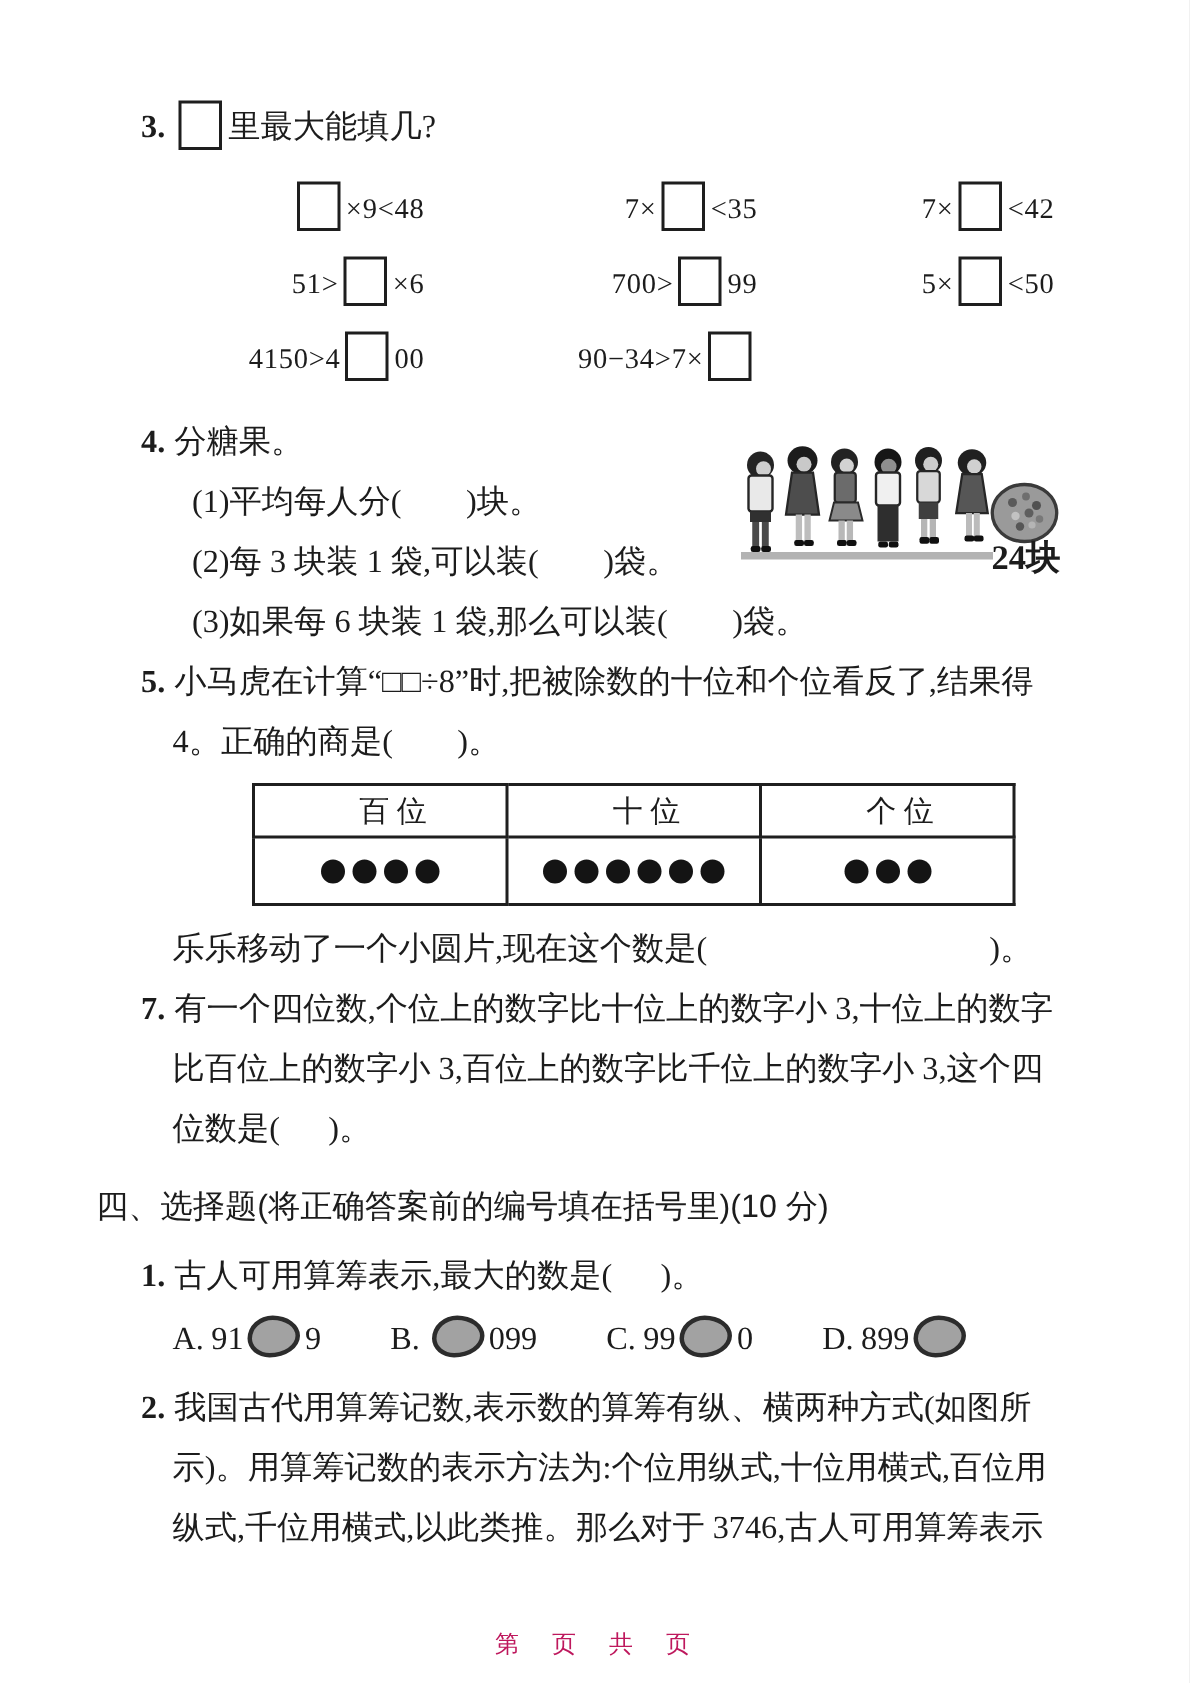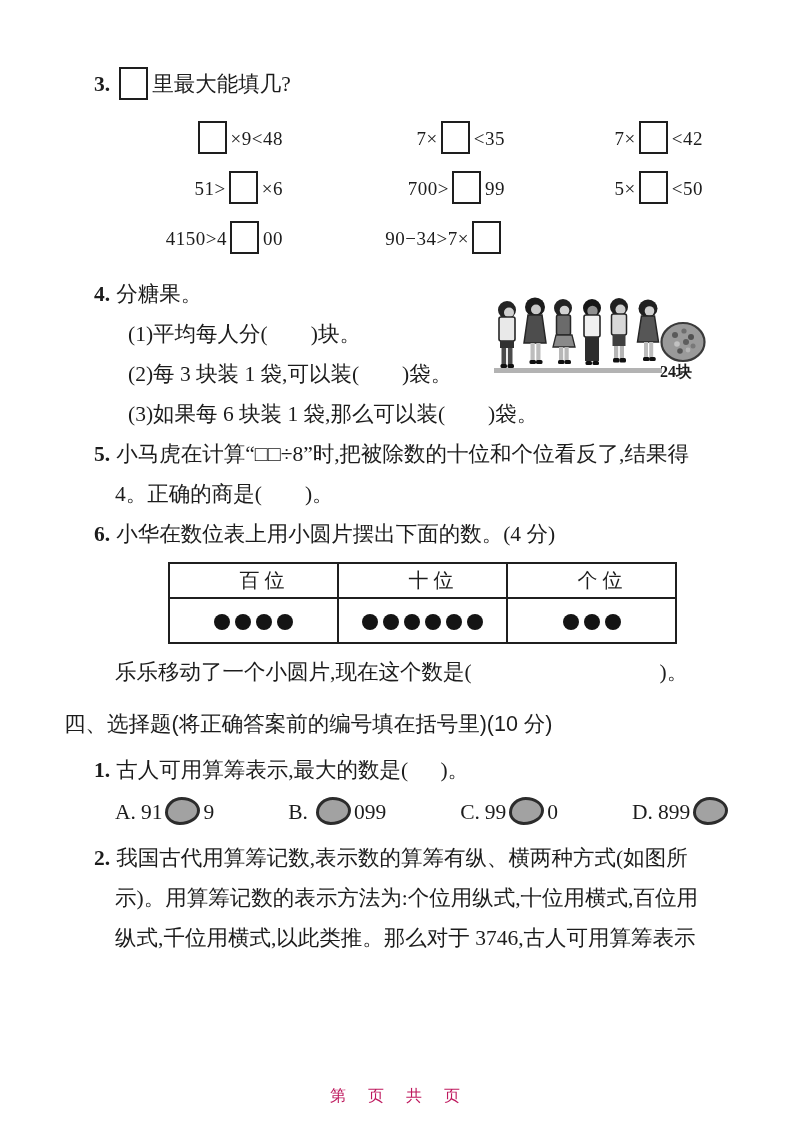--- a/index.html
+++ b/index.html
@@ -32,41 +32,41 @@
     margin:8px 0 12px 17px; font-size:19px; letter-spacing:0.5px;text-align:right;
   }
   .expr { white-space:nowrap; }
   
   .sub {
     margin:0 0 0 34px; font-size:21.5px; line-height:40px; white-space:pre-wrap;
   }
   
   .illus { position:absolute; left:494px; top:294px; width:212px; height:92px; }
   .candy-label {
-    position:absolute; left:166px; top:68px; width:48px; 
-    font-size:16px; font-weight:bold; line-height:20px;
+    position:absolute; left:166px; top:68px; width:48px; text-align:center;
+    font-size:23px; font-weight:bold; line-height:20px;
   }
   
   .pv { border-collapse:collapse; margin:8px 0 8px 74px; }
   .pv td { border:2px solid #1f1f1f; text-align:center; padding:0; }
   .pv .hd { width:150px; height:33px; font-size:20px; letter-spacing:5px; text-indent:5px;padding-left:17px; }
   .pv .bd { height:43px; }
   .dot {
     display:inline-block; width:16px; height:16px; border-radius:50%;
     background:#141414; margin:0 2.5px; vertical-align:middle;
   }
   .lele { margin:6px 0 0 21px; font-size:21.5px; line-height:40px; white-space:pre-wrap; }
   .gap-wide { display:inline-block; width:188px; }
   
   .sec-hd {
     margin:12px 0 6px -30px; font-family:"Liberation Sans","DejaVu Sans",sans-serif;
     font-weight:normal; font-size:21.5px; line-height:40px; white-space:pre-wrap;
   }
   
-  .opts { display:flex; gap:74px; margin:2px 0 6px 21px; font-size:21.5px; line-height:40px; }
+  .opts { display:flex; gap:46px; margin:2px 0 6px 21px; font-size:21.5px; line-height:40px; }
   .opt { white-space:nowrap; }
   .opt .lab { padding-right:5px; }
   .blob {
     display:inline-block; width:35px; height:28px; box-sizing:border-box;
     background:#a2a2a2; border:3px solid #2c2c2c;
     border-radius:48% 52% 58% 42% / 55% 48% 52% 45%;
     vertical-align:-6px; margin:0 3px;
   }
   .footer {
     position:absolute; top:1086px; left:0; width:793px; text-align:center;
@@ -92,37 +92,37 @@
       <div class="expr">90−34&gt;7×<span class="fillbox"></span></div>
     </div>
 
     <p class="q"><span class="qnum">4.</span><span>分糖果。</span></p>
     <p class="sub">(1)平均每人分(        )块。</p>
     <p class="sub">(2)每 3 块装 1 袋,可以装(        )袋。</p>
     <p class="sub">(3)如果每 6 块装 1 袋,那么可以装(        )袋。</p>
 
     <p class="q"><span class="qnum">5.</span><span>小马虎在计算“□□÷8”时,把被除数的十位和个位看反了,结果得 4。正确的商是(        )。</span></p>
 
-    <p class="q"><span class="qnum">6.</span><span>小华在数位表上用小圆片摆出下面的数。(4 分)</span></p>
     <table class="pv">
       <tbody>
           <tr>
         <td class="hd">百位</td>
         <td class="hd">十位</td>
         <td class="hd">个位</td>
       </tr>
       <tr>
         <td class="bd"><i class="dot"></i><i class="dot"></i><i class="dot"></i><i class="dot"></i></td>
         <td class="bd"><i class="dot"></i><i class="dot"></i><i class="dot"></i><i class="dot"></i><i class="dot"></i><i class="dot"></i></td>
         <td class="bd"><i class="dot"></i><i class="dot"></i><i class="dot"></i></td>
       </tr>
     </tbody>
       </table>
     <p class="lele"><span>乐乐移动了一个小圆片,现在这个数是(</span><span class="gap-wide"></span><span>)。</span></p>
 
+    <p class="q"><span class="qnum">7.</span><span>有一个四位数,个位上的数字比十位上的数字小 3,十位上的数字比百位上的数字小 3,百位上的数字比千位上的数字小 3,这个四位数是(      )。</span></p>
 
     <p class="sec-hd">四、选择题(将正确答案前的编号填在括号里)(10 分)</p>
     <p class="q"><span class="qnum">1.</span><span>古人可用算筹表示,最大的数是(      )。</span></p>
     <div class="opts">
       <span class="opt"><span class="lab">A.</span><span>91</span><span class="blob"></span><span>9</span></span>
       <span class="opt"><span class="lab">B.</span><span></span><span class="blob"></span><span>099</span></span>
       <span class="opt"><span class="lab">C.</span><span>99</span><span class="blob"></span><span>0</span></span>
       <span class="opt"><span class="lab">D.</span><span>899</span><span class="blob"></span><span></span></span>
     </div>
     <p class="q"><span class="qnum">2.</span><span>我国古代用算筹记数,表示数的算筹有纵、横两种方式(如图所示)。用算筹记数的表示方法为:个位用纵式,十位用横式,百位用纵式,千位用横式,以此类推。那么对于 3746,古人可用算筹表示</span></p>

